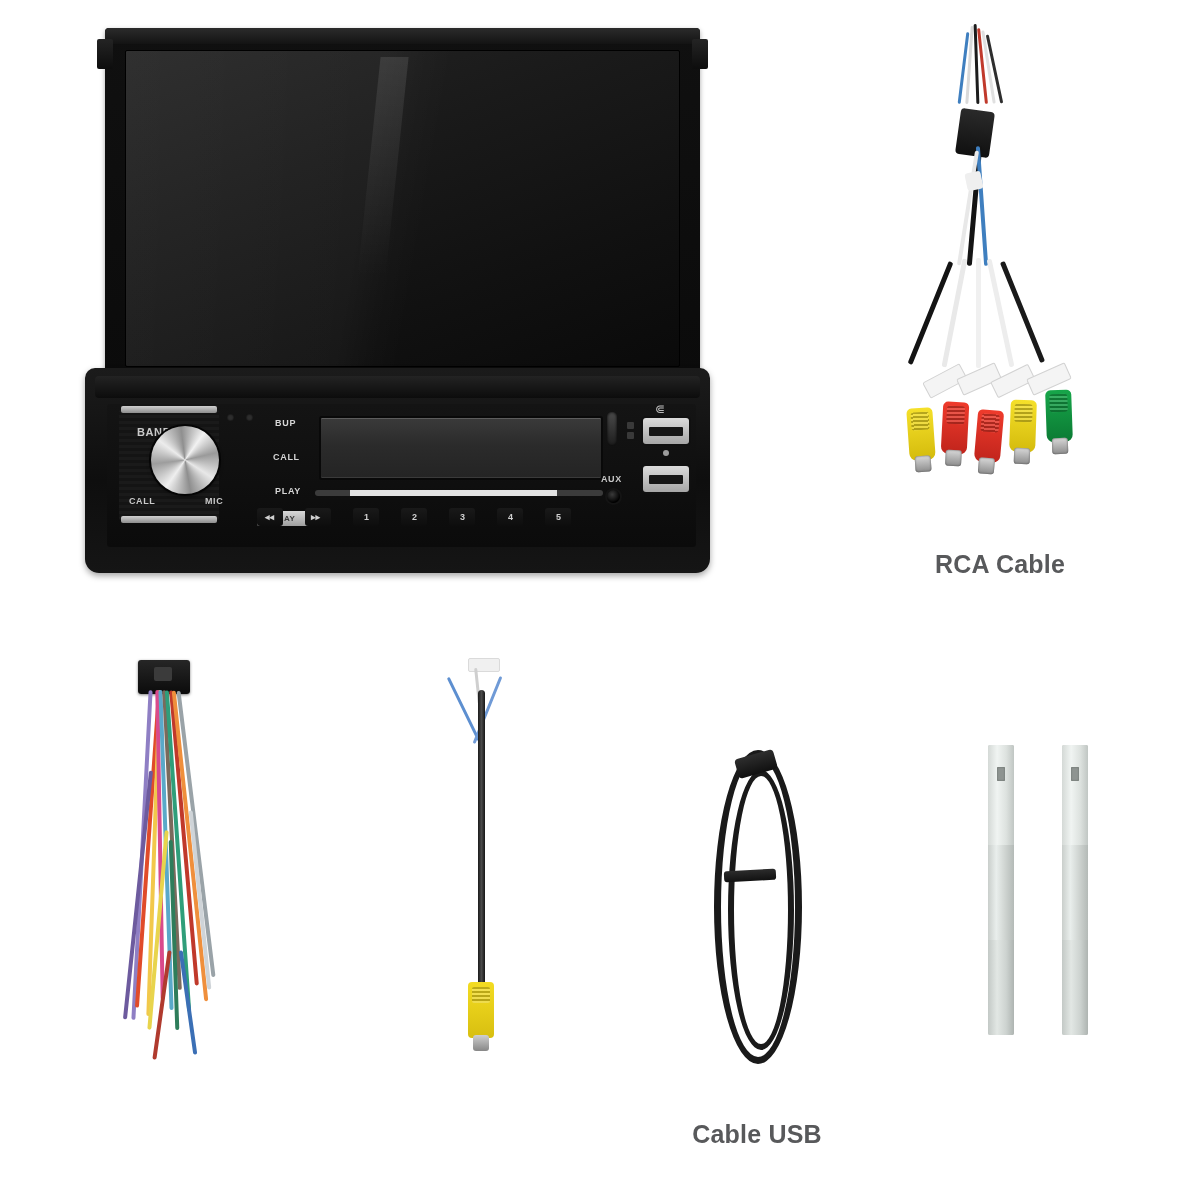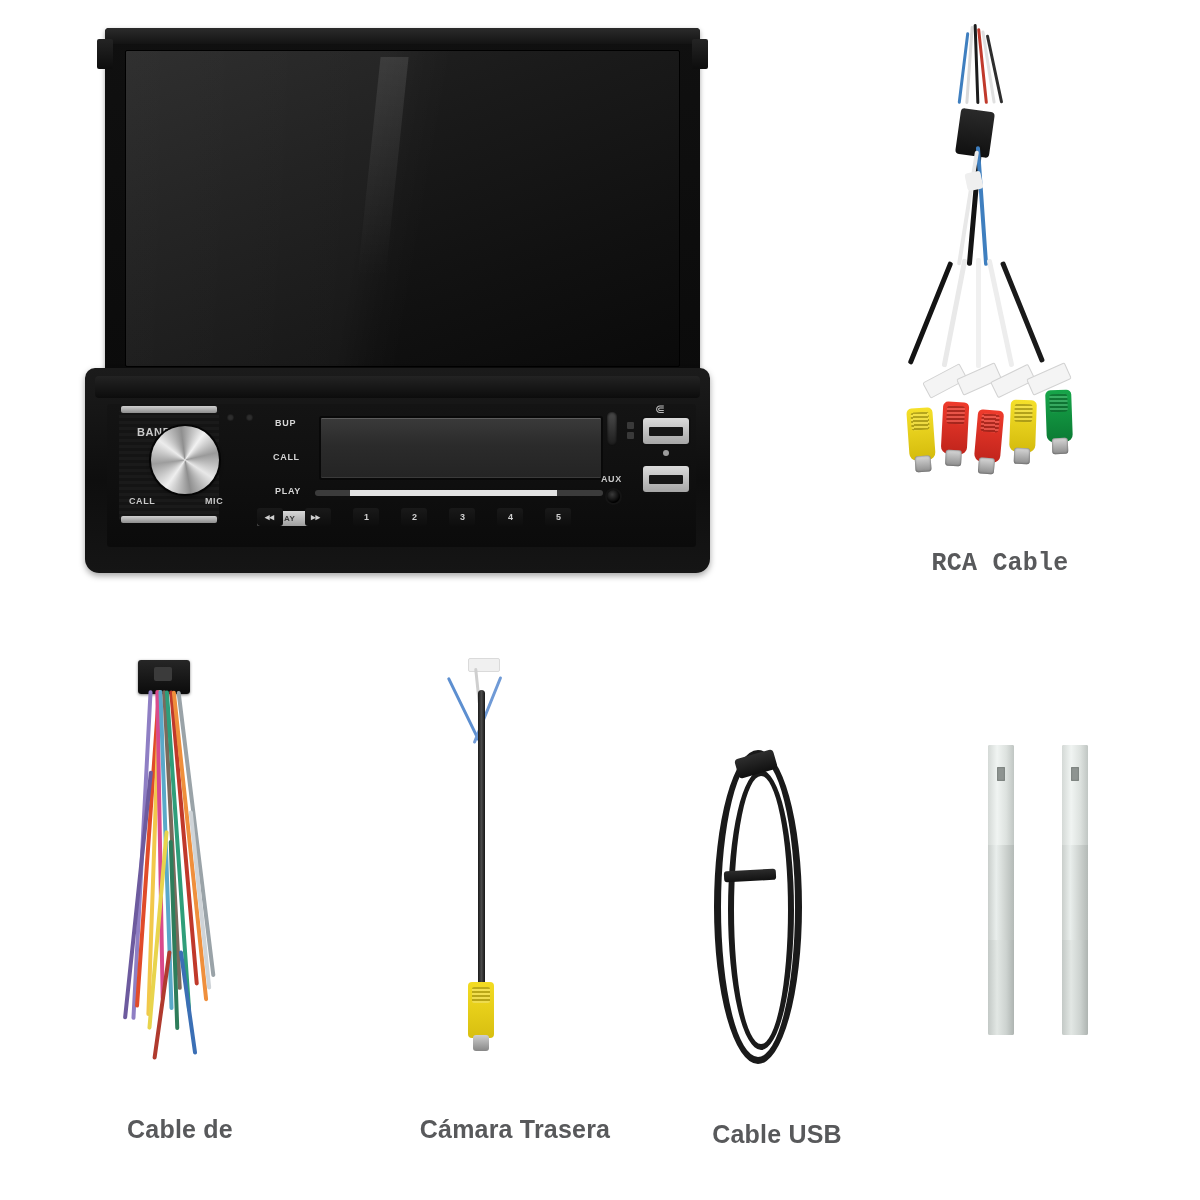--- a/index.html
+++ b/index.html
@@ -614,21 +614,21 @@
   <div class="rca-plug" style="left:130px;top:380px;background:linear-gradient(180deg,#f5e02a,#d4bb0c);transform:rotate(2deg);">
     <div class="ribs"></div>
     <div class="barrel"></div>
   </div>
   <div class="rca-plug" style="left:166px;top:370px;background:linear-gradient(180deg,#17a64a,#0b7a33);transform:rotate(-2deg);">
     <div class="ribs"></div>
     <div class="barrel"></div>
   </div>
 </div>
 
-<div class="caption" style="left:880px; top:548px; width:240px;font-family:Liberation Mono, monospace;">RCA Cable</div>
+<div class="caption" style="left:880px; top:548px; width:240px;">RCA Cable</div>
 
 <div id="power-cable">
   <div class="conn-block"></div>
 
   <div class="wire" style="left:40px;top:40px;height:330px;background:#8f7fc4;transform:rotate(3deg);"></div>
   <div class="wire" style="left:46px;top:40px;height:318px;background:#e04b2a;transform:rotate(4deg);"></div>
   <div class="wire" style="left:52px;top:40px;height:326px;background:#f2c84b;transform:rotate(2deg);"></div>
   <div class="wire" style="left:58px;top:40px;height:310px;background:#d94a8c;transform:rotate(-1deg);"></div>
   <div class="wire" style="left:64px;top:40px;height:320px;background:#5aa9c9;transform:rotate(-2deg);"></div>
   <div class="wire" style="left:70px;top:40px;height:300px;background:#7a6a5c;transform:rotate(-3deg);"></div>
@@ -638,47 +638,45 @@
   <div class="wire" style="left:94px;top:40px;height:288px;background:#9aa3a8;transform:rotate(-7deg);"></div>
   <div class="wire" style="left:36px;top:120px;height:250px;background:#6d5b9e;transform:rotate(6deg);"></div>
   <div class="wire" style="left:56px;top:180px;height:200px;background:#e8d44d;transform:rotate(5deg);"></div>
   <div class="wire" style="left:72px;top:190px;height:190px;background:#2e7d5b;transform:rotate(-2deg);"></div>
   <div class="wire" style="left:98px;top:160px;height:180px;background:#cfd4d8;transform:rotate(-6deg);"></div>
   <div class="wire" style="left:60px;top:300px;height:110px;background:#b03a2e;transform:rotate(8deg);"></div>
   <div class="wire" style="left:86px;top:300px;height:105px;background:#3b6fb5;transform:rotate(-8deg);"></div>
 </div>
 
 <div class="caption" style="left:20px; top:1113px; width:320px;">
-  <div>Cable de</div>
 </div>
 
 <div id="camera-cable">
   <div class="cam-label"></div>
   <div class="wspr" style="left:42px;top:24px;width:3px;height:70px;background:#5d8fd0;transform:rotate(-26deg);"></div>
   <div class="wspr" style="left:66px;top:24px;width:3px;height:72px;background:#6f9ad6;transform:rotate(22deg);"></div>
   <div class="wspr" style="left:56px;top:18px;width:3px;height:36px;background:#cfcfcf;transform:rotate(-6deg);"></div>
   <div class="cam-main"></div>
   <div class="cam-tip">
     <div class="ribs"></div>
     <div class="barrel"></div>
   </div>
 </div>
 
 <div class="caption" style="left:350px; top:1113px; width:330px;">
-  <div>Cámara Trasera</div>
 </div>
 
 <div id="usb-cable">
   <div class="usb-loop" style="left:24px;top:10px;width:74px;height:300px;"></div>
   <div class="usb-loop" style="left:38px;top:30px;width:54px;height:268px;border-width:6px;"></div>
   <div class="usb-head"></div>
   <div class="usb-tie"></div>
 </div>
 
-<div class="caption" style="left:652px; top:1118px; width:250px;">
+<div class="caption" style="left:632px; top:1118px; width:250px;">
   <div>Cable USB</div>
 </div>
 
 <div id="brackets">
   <div class="bracket left">
     <div class="head"></div>
     <div class="slot"></div>
     <div class="foot"></div>
   </div>
   <div class="bracket right">

